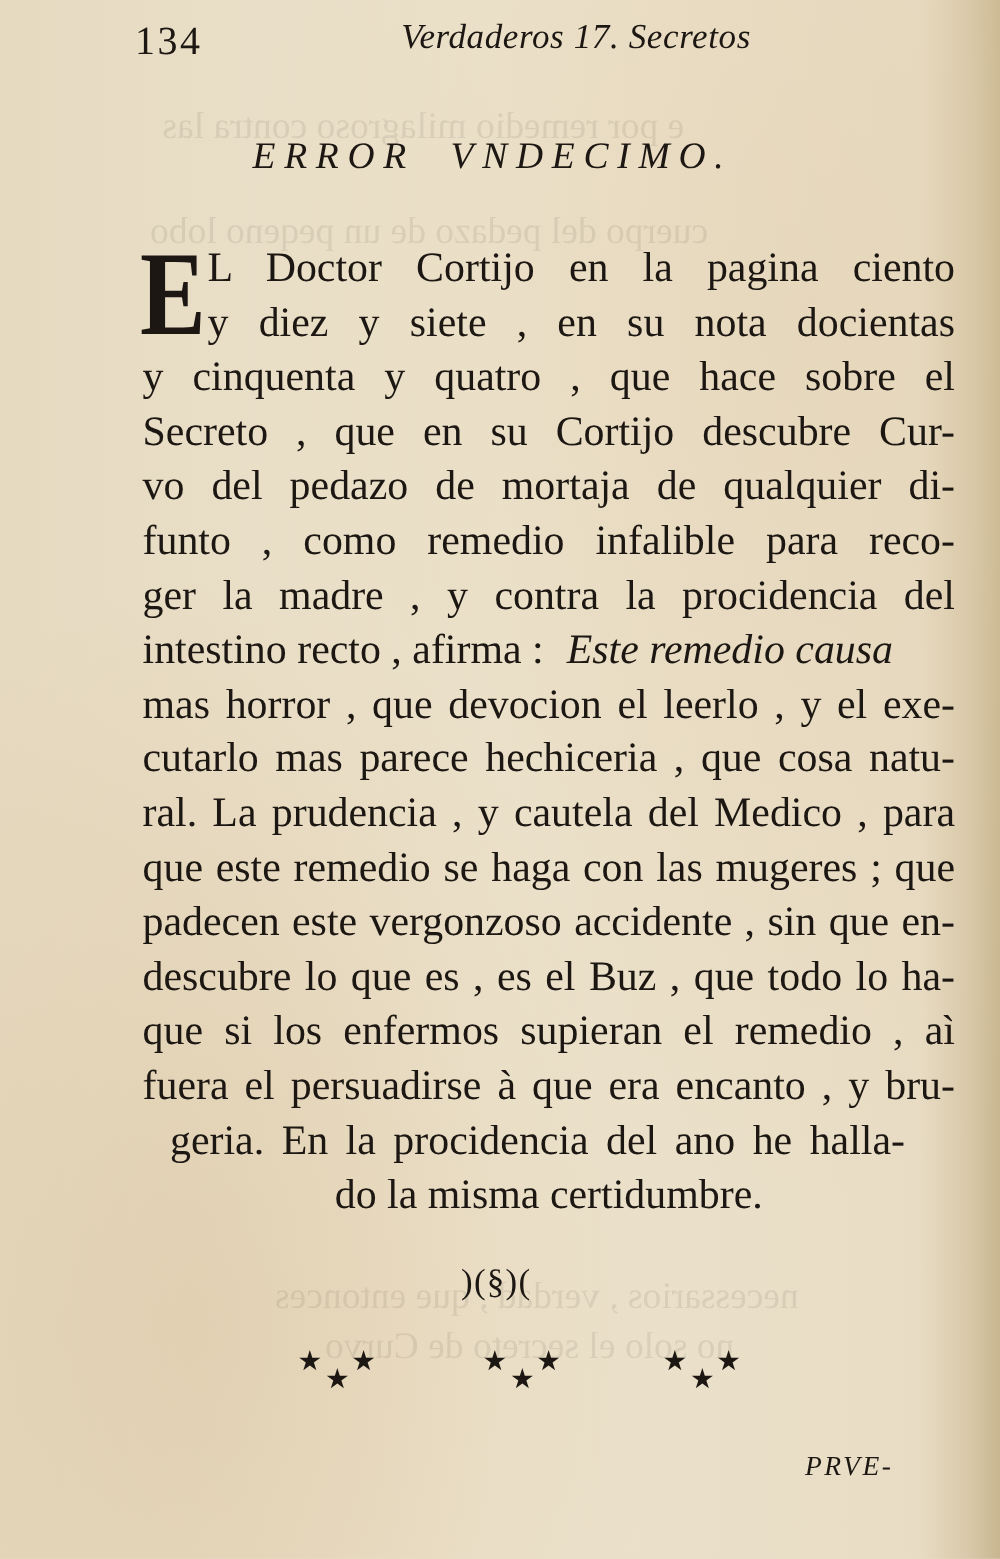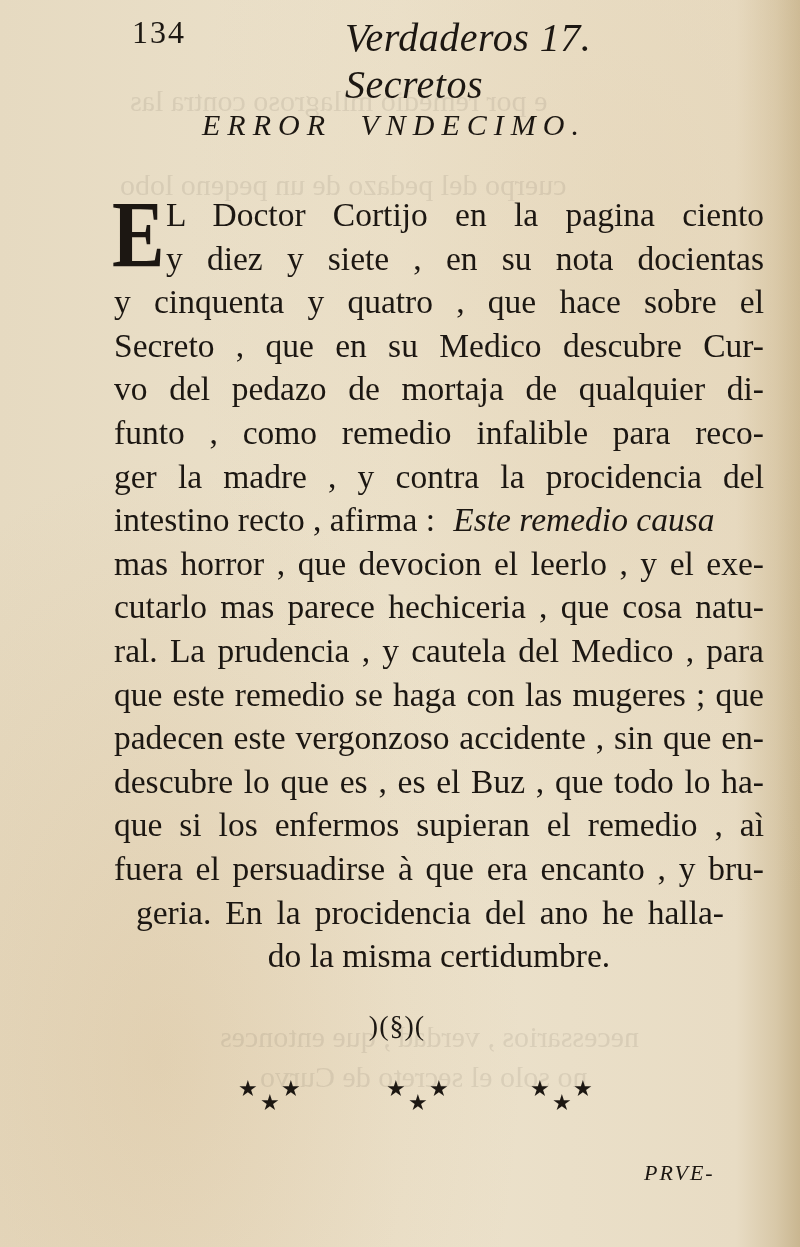--- a/index.html
+++ b/index.html
@@ -20,36 +20,37 @@
       font-family: "Liberation Serif", "DejaVu Serif", serif;
     }
     .page {
       position: absolute;
       left: 0; top: 0;
       width: 800px; height: 1247px;
     }
     .running-head {
       position: absolute;
       top: 14px;
-      left: 132px;
+      left: 108px;
       width: 600px;
       height: 50px;
+      text-align: right;
     }
     .page-number {
       position: absolute;
       left: 0;
       top: 0;
       font-size: 32px;
       letter-spacing: 2px;
     }
     .running-title {
       position: absolute;
       left: 213px;
       top: 0;
-      font-size: 40px;
+      font-size: 28px;
       font-style: italic;
       letter-spacing: 0.5px;
     }
     .chapter-title {
       position: absolute;
       top: 108px;
       left: 202px;
       font-size: 30px;
       font-style: italic;
       letter-spacing: 7px;
@@ -158,21 +159,21 @@
     <span class="running-title">Verdaderos 17. Secretos</span>
   </div>
 
   <div class="chapter-title">ERROR VNDECIMO.</div>
 
   <div class="body-text">
     <span class="drop-cap">E</span>
     <span class="line indent">L Doctor Cortijo en la pagina ciento</span>
     <span class="line indent">y diez y siete , en su nota docientas</span>
     <span class="line">y cinquenta y quatro , que hace sobre el</span>
-    <span class="line">Secreto , que en su Medico descubre Cur-</span>
+    <span class="line">Secreto , que en su Cortijo descubre Cur-</span>
     <span class="line">vo del pedazo de mortaja de qualquier di-</span>
     <span class="line">funto , como remedio infalible para reco-</span>
     <span class="line">ger la madre , y contra la procidencia del</span>
     <span class="line" style="text-align:right;text-align-last:left;">
       <span>intestino recto , afirma :</span>
       <span style="font-style:italic;margin-left:10px;">Este remedio causa</span>
     </span>
     <span class="line it">mas horror , que devocion el leerlo , y el exe-</span>
     <span class="line it">cutarlo mas parece hechiceria , que cosa natu-</span>
     <span class="line it">ral. La prudencia , y cautela del Medico , para</span>

